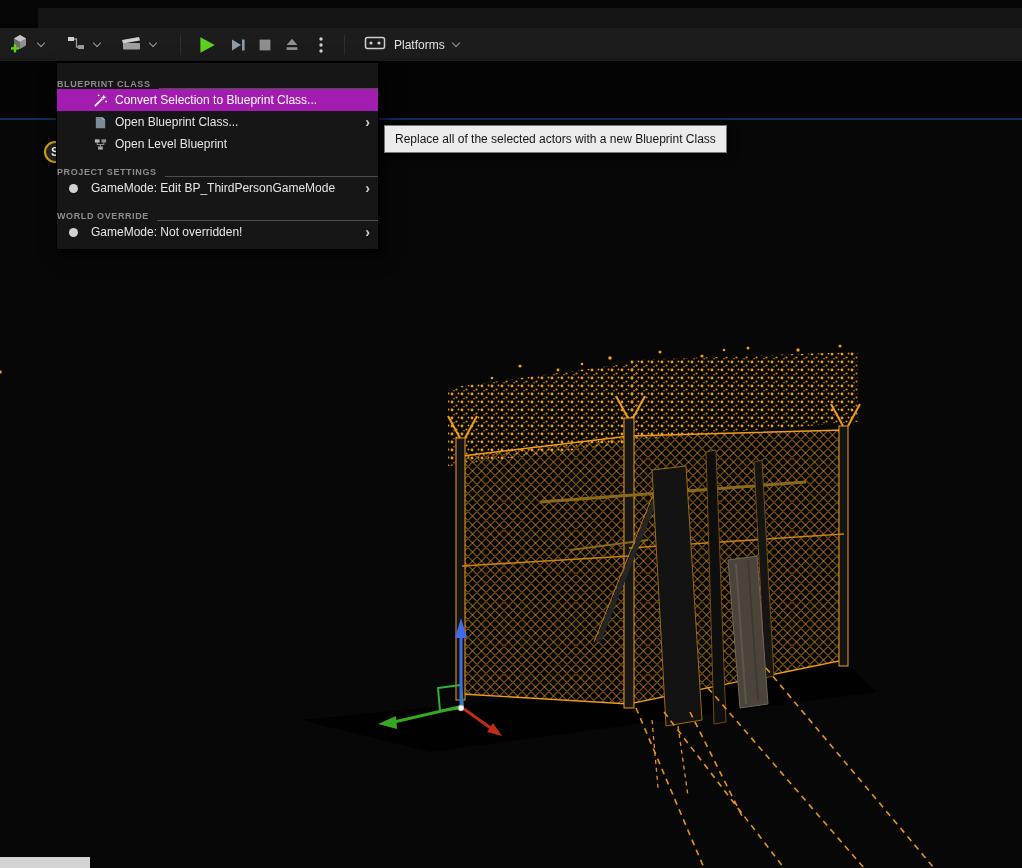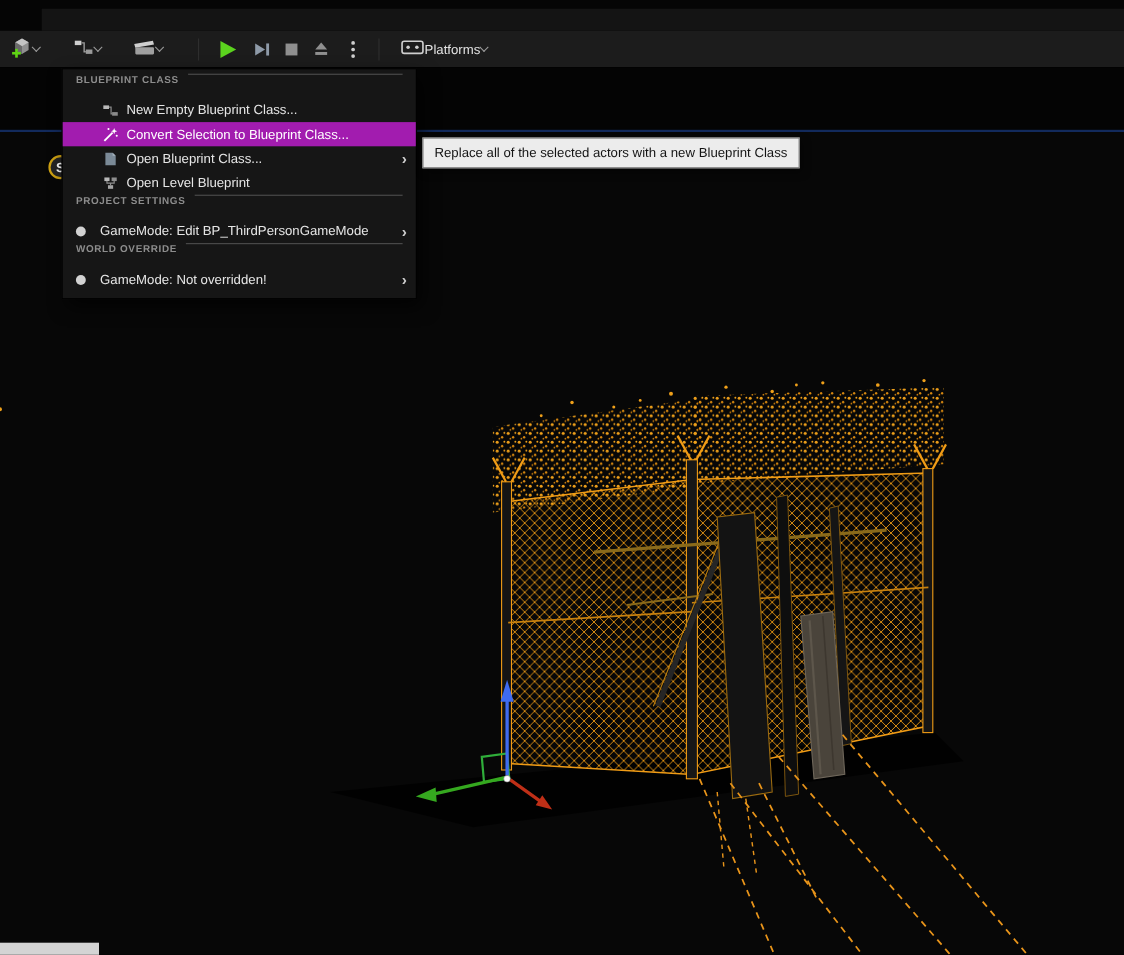--- a/index.html
+++ b/index.html
@@ -7,21 +7,21 @@
               font-family:"Liberation Sans", sans-serif; }
   .screen { position:absolute; inset:0; width:1022px; height:868px; background:#060606; }
 
   
   .titlebar { position:absolute; left:0; top:0; width:1022px; height:28px; background:#050505; }
   .titlebar-inner { position:absolute; left:38px; top:8px; right:0; bottom:0; background:#141414; }
 
   
   .toolbar { position:absolute; left:0; top:28px; width:1022px; height:34px; background:#1c1c1c;
              border-bottom:1px solid #000; }
-  .tb-btn { position:absolute; top:0; height:34px; display:flex; align-items:center; gap:0;
+  .tb-btn { position:absolute; top:0; height:34px; display:flex; align-items:center; gap:8px;
             padding:0 4px; cursor:default; }
   .chev { width:6px; height:6px; border-right:1.5px solid #9a9a9a; border-bottom:1.5px solid #9a9a9a;
           transform:rotate(45deg); margin-top:-4px; }
   .tb-sep { position:absolute; top:7px; width:1px; height:20px; background:#2e2e2e; }
   .tb-label { font-size:12px; color:#e2e2e2; }
 
   
   .subbar { position:absolute; left:0; top:62px; width:1022px; height:56px; background:#040404; }
   .partial-ow { position:absolute; left:0; top:82px; color:#e0e0e0; font-size:13px; }
   .s-pill { position:absolute; left:44px; top:79px; width:22px; height:22px; border-radius:50%;
@@ -39,21 +39,21 @@
   
   .viewport { position:absolute; left:0; top:118px; width:1022px; height:750px; background:#070707;
               border-top:2px solid #122a5c; }
   .scene { position:absolute; left:0; top:0; width:1022px; height:748px; }
   .bottom-strip { position:absolute; left:0; bottom:0; width:90px; height:11px; background:#d4d4d4; }
 
   
   .menu { position:absolute; left:56px; top:62px; width:323px; background:#161616;
           border:1px solid #000; box-shadow:5px 7px 16px rgba(0,0,0,.7);
           padding:4px 0 6px 0; z-index:30; }
-  .menu-header { display:flex; align-items:flex-start; gap:8px; height:22px; padding:0 12px;
+  .menu-header { display:flex; align-items:flex-end; gap:8px; height:22px; padding:0 0;
                  color:#8d8d8d; font-size:9px; font-weight:bold; letter-spacing:.6px; }
   .menu-header::after { content:""; flex:1; height:1px; background:#4e4e4e; }
   .menu-item { display:flex; align-items:center; height:22px; padding-right:8px;
                color:#e6e6e6; font-size:12px; white-space:nowrap; cursor:default; }
   .menu-item.hl { background:#a21caf; color:#fff; }
   .mi-icon { width:16px; margin-left:35px; margin-right:7px; display:flex; justify-content:center;
              align-items:center; flex:0 0 auto; }
   .mi-bullet { width:9px; height:9px; border-radius:50%; background:#d2d2d2; margin-left:12px;
                margin-right:13px; flex:0 0 auto; }
   .mi-chevron { margin-left:auto; color:#cfcfcf; font-size:14px; font-weight:bold; line-height:1; }
@@ -311,30 +311,20 @@
 
     <div class="bottom-strip"></div>
   </div>
 
   <div class="menu">
 
     <div class="menu-header">
       <span>BLUEPRINT CLASS</span>
     </div>
 
-    <div class="menu-item">
-      <span class="mi-icon">
-        <svg width="15" height="15" viewBox="0 0 16 16">
-          <rect x="1" y="3" width="5.5" height="3.5" fill="#b9b9b9"></rect>
-          <rect x="9.5" y="9.5" width="5.5" height="3.5" fill="#8a8a8a"></rect>
-          <path d="M6.5 4.7 H8.5 V11.2 H9.5" stroke="#8a8a8a" stroke-width="1.2" fill="none"></path>
-        </svg>
-      </span>
-      <span>New Empty Blueprint Class...</span>
-    </div>
 
     <div class="menu-item hl">
       <span class="mi-icon">
         <svg width="15" height="15" viewBox="0 0 16 16">
           <path d="M2 14 L10 6" stroke="#fff" stroke-width="1.8"></path>
           <path d="M11.5 1.5 L12.3 3.7 L14.5 4.5 L12.3 5.3 L11.5 7.5 L10.7 5.3 L8.5 4.5 L10.7 3.7 Z" fill="#fff"></path>
           <circle cx="6" cy="2.5" r="1" fill="#fff"></circle>
           <circle cx="14" cy="9" r="1" fill="#fff"></circle>
         </svg>
       </span>

